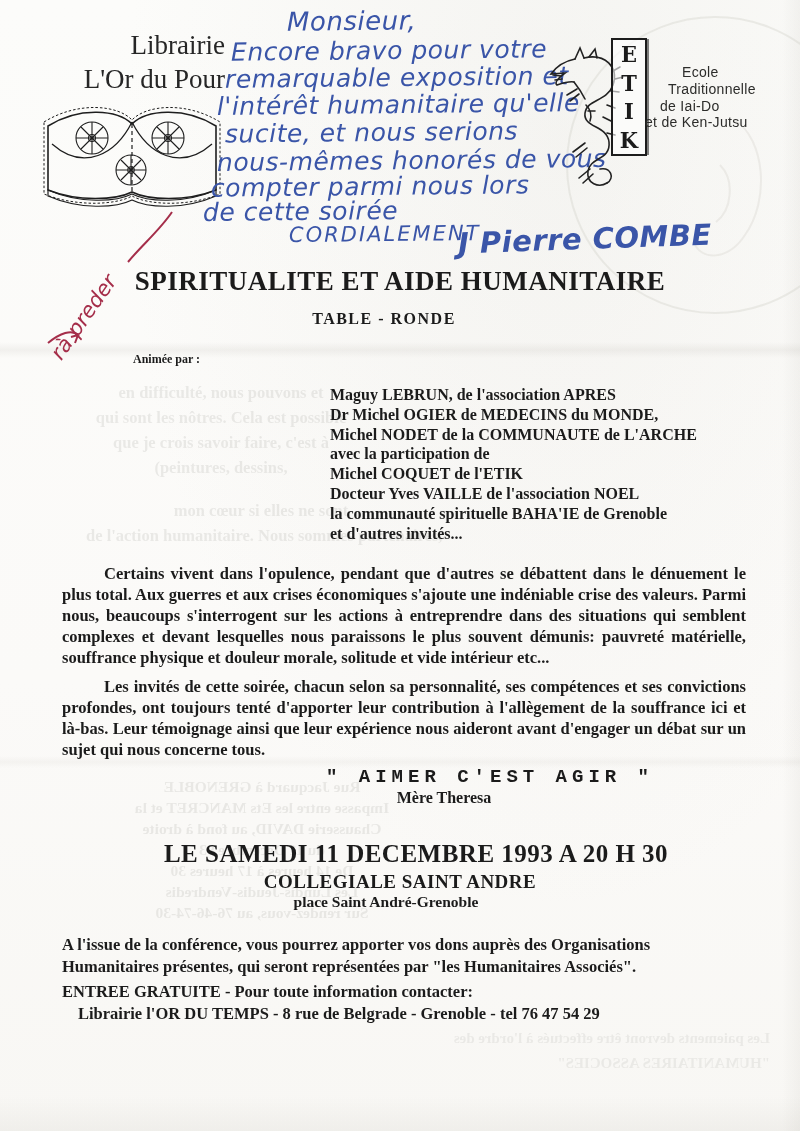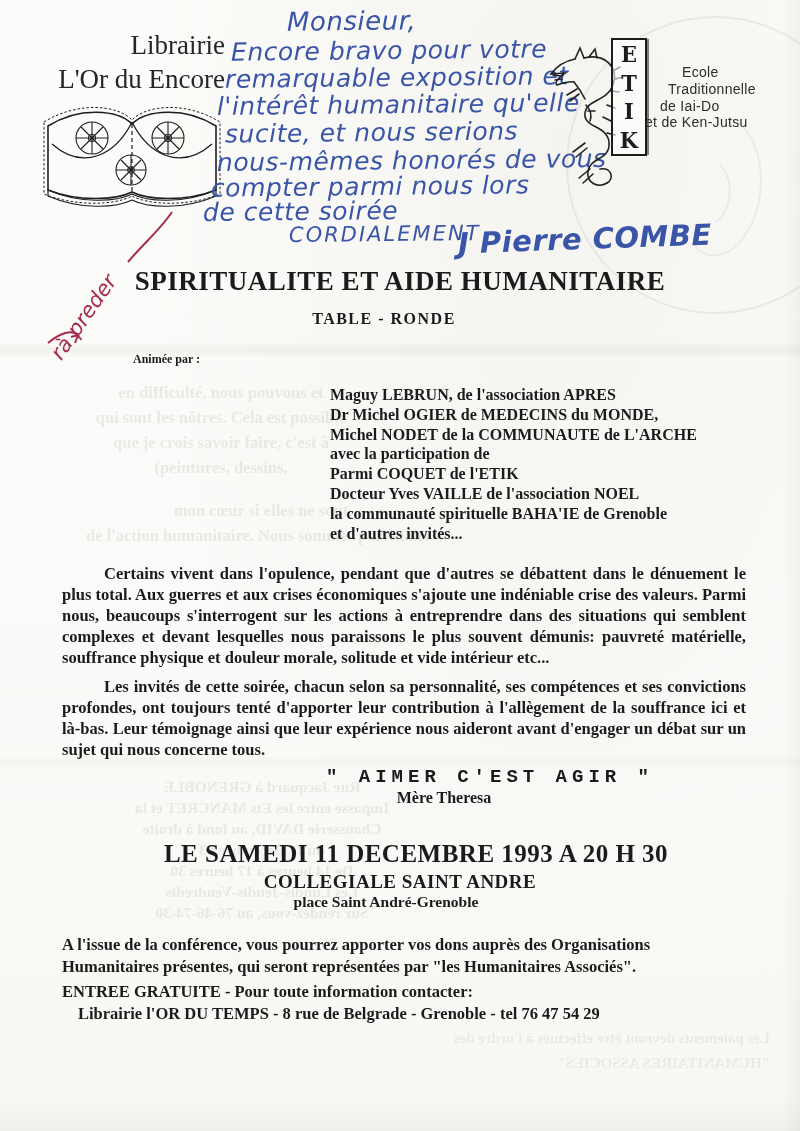--- a/index.html
+++ b/index.html
@@ -111,21 +111,21 @@
     <div>Chausserie DAVID, au fond à droite</div>
     <div>du 11 Décembre 93</div>
     <div>De 14 heures à 17 heures 30</div>
     <div>Les Lundis-Jeudis-Vendredis</div>
     <div>Sur rendez-vous, au 76-46-74-30</div>
   </div>
   <div class="abs bleed mirror bt4">Les paiements devront être effectués à l'ordre des "HUMANITAIRES ASSOCIES"</div>
 
   <div class="abs librairie">
     <div>Librairie</div>
-    <div>L'Or du Encore</div>
+    <div>L'Or du Pour</div>
   </div>
 
   <svg class="abs book-svg" width="185" height="118" viewBox="0 0 185 118">
     <g fill="none" stroke="#1e1e1e" stroke-width="1.6">
       <path d="M8,34 C40,14 78,18 92,32 C106,18 144,14 176,34 L176,98 C146,110 108,108 92,100 C76,108 38,110 8,98 Z"></path>
       <path d="M4,30 C38,9 78,13 92,28 C106,13 146,9 180,30 L180,102 C148,115 108,113 92,104 C76,113 36,115 4,102 Z" stroke-width="1" stroke-dasharray="2.5 2"></path>
       <path d="M92,32 L92,100" stroke-dasharray="4 3" stroke-width="1.2"></path>
       <path d="M92,30 C76,62 44,80 12,52" stroke-width="1.3"></path>
       <path d="M92,30 C108,62 140,80 172,52" stroke-width="1.3"></path>
       <path d="M8,98 C40,112 76,110 92,102 C108,110 144,112 176,98 L176,104 C144,118 108,116 92,108 C76,116 40,118 8,104 Z" stroke-width="1.2"></path>
@@ -193,21 +193,21 @@
   <div class="abs title">SPIRITUALITE ET AIDE HUMANITAIRE</div>
   <div class="abs subtitle">TABLE - RONDE</div>
 
   <div class="abs animator">Animée par :</div>
 
   <div class="abs participants">
     <div>Maguy LEBRUN, de l'association APRES</div>
     <div>Dr Michel OGIER de MEDECINS du MONDE,</div>
     <div>Michel NODET de la  COMMUNAUTE de L'ARCHE</div>
     <div>avec la participation de</div>
-    <div>Parmi COQUET de l'ETIK</div>
+    <div>Michel COQUET de l'ETIK</div>
     <div>Docteur Yves VAILLE de l'association NOEL</div>
     <div>la communauté spirituelle BAHA'IE de Grenoble</div>
     <div>et d'autres invités...</div>
   </div>
 
   <div class="abs para p1">Certains vivent dans l'opulence, pendant que d'autres se débattent dans le dénuement le plus total. Aux guerres et aux crises économiques s'ajoute une indéniable crise des valeurs. Parmi nous, beaucoups s'interrogent sur les actions à entreprendre dans des situations  qui semblent complexes  et devant lesquelles nous paraissons le plus souvent démunis: pauvreté matérielle, souffrance physique et douleur morale, solitude et vide intérieur etc...</div>
   <div class="abs para p2">Les invités de cette soirée, chacun selon sa personnalité, ses compétences et ses convictions profondes, ont toujours tenté d'apporter leur contribution à l'allègement de la souffrance ici et là-bas. Leur  témoignage ainsi que leur expérience nous aideront avant d'engager un débat sur un sujet qui nous concerne tous.</div>
 
   <div class="abs quote-line">" AIMER C'EST AGIR "</div>
   <div class="abs quote-author">Mère Theresa</div>

